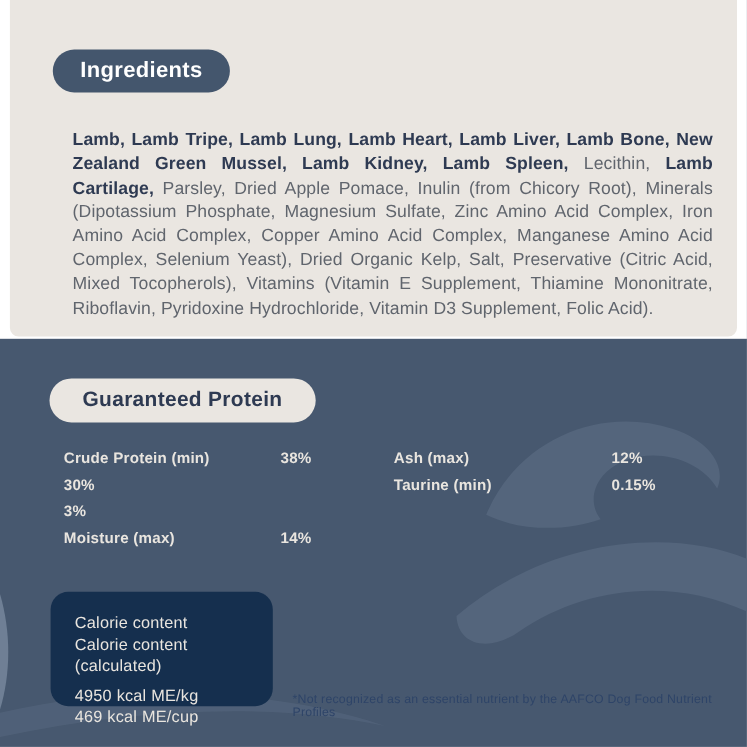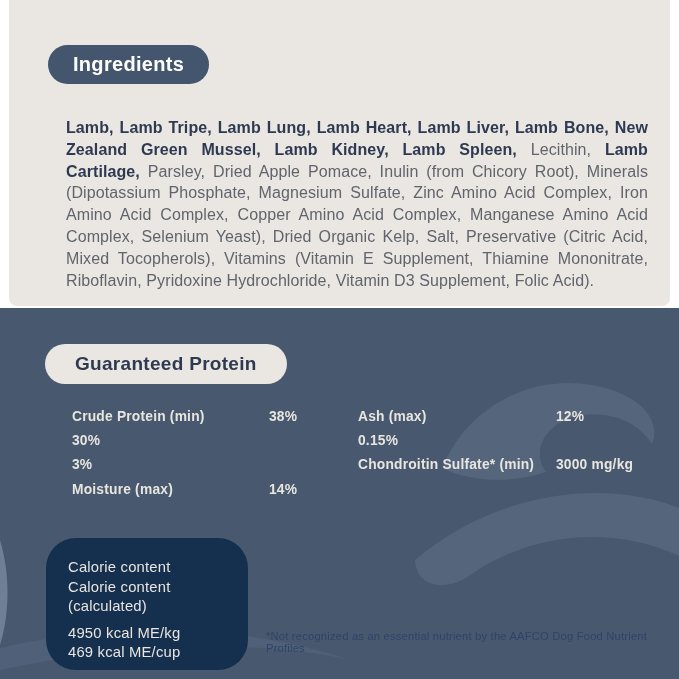--- a/index.html
+++ b/index.html
@@ -42,36 +42,36 @@
     background:var(--slate-blue,#47586F);
   }
   .waves{position:absolute;inset:0;pointer-events:none;}
   .pill-light{
     left:45px;top:36px;
     background:var(--cream,#EAE6E1);
     color:var(--ingredients-bold-text,#2E3A52);
     padding:9px 30px;font-size:19px;
   }
   .analysis-col{position:absolute;top:96px;}
-  .analysis-col-left{left:72px;}
+  .analysis-col-left{left:58px;}
   .analysis-col-right{left:358px;}
   .analysis-row{
     display:grid;align-items:center;height:24.3px;
     font-size:13.8px;font-weight:bold;
     color:var(--analysis-text,#E9E5DF);
     letter-spacing:.2px;
   }
   .analysis-col-left .analysis-row{grid-template-columns:197px auto;}
   .analysis-col-right .analysis-row{grid-template-columns:198px auto;}
 
   .calorie-box{
-    position:absolute;left:46px;top:230px;width:202px;height:132px;
+    position:absolute;left:46px;top:230px;width:202px;height:104px;
     box-sizing:border-box;padding:20px 10px 0 22px;
     background:var(--dark-navy-box,#152F4E);
-    border-radius:30px;
+    border-radius:16px;
     color:var(--analysis-text,#E9E5DF);
   }
   .calorie-box p{margin:0;font-size:14.8px;line-height:19.5px;letter-spacing:.2px;}
   .calorie-box p.kcal-first{margin-top:7px;}
 
   .footnote{
     position:absolute;left:266px;top:322px;
     font-size:11.2px;letter-spacing:.2px;
     color:var(--footnote-text,#2E4468);
   }
@@ -121,25 +121,22 @@
         <span>14%</span>
       </div>
     </div>
 
     <div class="analysis-col analysis-col-right">
       <div class="analysis-row">
         <span>Ash (max)</span>
         <span>12%</span>
       </div>
       <div class="analysis-row">
+        <span>Taurine (min)</span>
         <span>0.15%</span>
-      </div>
-      <div class="analysis-row">
-        <span>Chondroitin Sulfate* (min)</span>
-        <span>3000 mg/kg</span>
       </div>
     </div>
 
     <div class="calorie-box">
       <p>Calorie content</p>
       <p>Calorie content (calculated)</p>
       <p class="kcal-first">4950 kcal ME/kg</p>
       <p>469 kcal ME/cup</p>
     </div>
 

